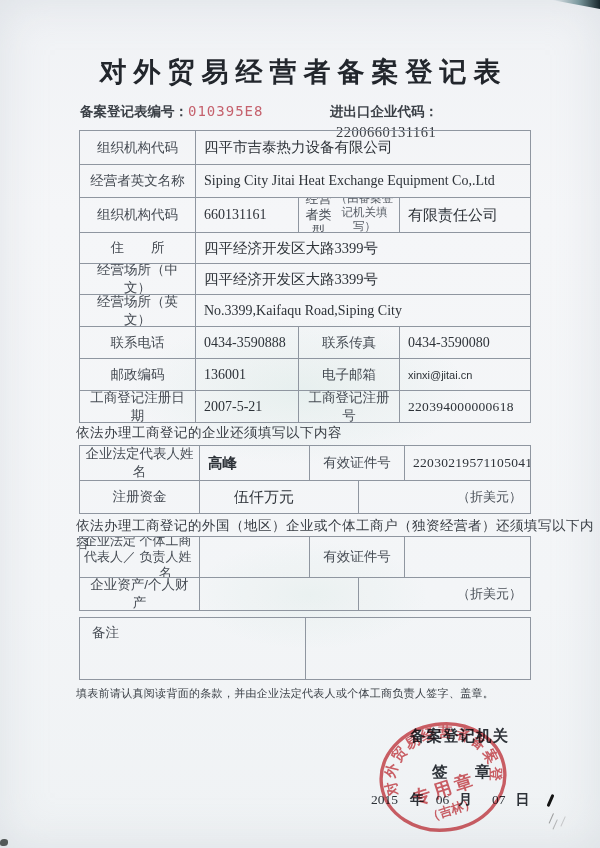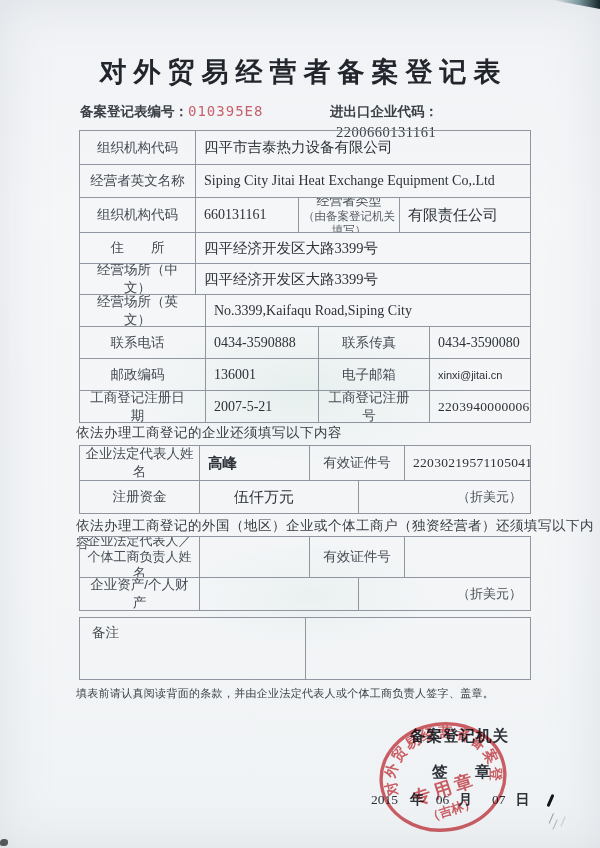--- a/index.html
+++ b/index.html
@@ -41,29 +41,29 @@
   .trow:first-child{border-top:none;}
   .cell{
     border-left:1px solid var(--bd);box-sizing:border-box;
     display:flex;align-items:center;padding:0 8px;overflow:hidden;
   }
   .cell:first-child{border-left:none;}
   .lblc{justify-content:center;text-align:center;font-size:13.5px;color:var(--lbl);padding:0 4px;}
   .valc{font-family:"Liberation Serif",serif;font-size:14px;color:var(--val);}
   .valc.cn{font-size:14.5px;}
   .flex1{flex:1;}
-  .sub2{display:flex;flex-direction:column;justify-content:center;line-height:1.25;}
+  .sub2{display:flex;flex-direction:row;justify-content:center;line-height:1.25;}
   .sub2 .s1{font-size:13px;}
   .sub2 .s2{font-size:11.5px;color:#565c64;}
   
   .t1c1{width:115px;} .t1c2{width:103px;} .t1c3{width:101px;}
   .t2c1{width:119px;} .t2c2{width:110px;} .t2c3{width:95px;}
   .wide159{width:159px;}
   .note-right{justify-content:flex-end;font-size:13px;color:#4a5058;}
-  .h33{height:33px;} .h35{height:35px;} .h31{height:31px;} .h32{height:32px;gap:10px;}
+  .h33{height:33px;} .h35{height:35px;} .h31{height:31px;} .h32{height:32px;}
   .h34{height:34px;} .h40{height:40px;}
   .section-h{left:76px;font-size:13.5px;color:#363b42;letter-spacing:.5px;}
   .bold-val{font-weight:bold;font-size:16px;}
   .idnum{font-size:13.5px;letter-spacing:.3px;}
   
   .remarks{top:617px;height:63px;}
   .rem-left{width:226px;border-right:1px solid var(--bd);box-sizing:border-box;padding:6px 0 0 12px;font-size:13.5px;color:var(--lbl);}
   .rem-right{flex:1;}
   .remarks .trow{height:100%;border-top:none;}
   

